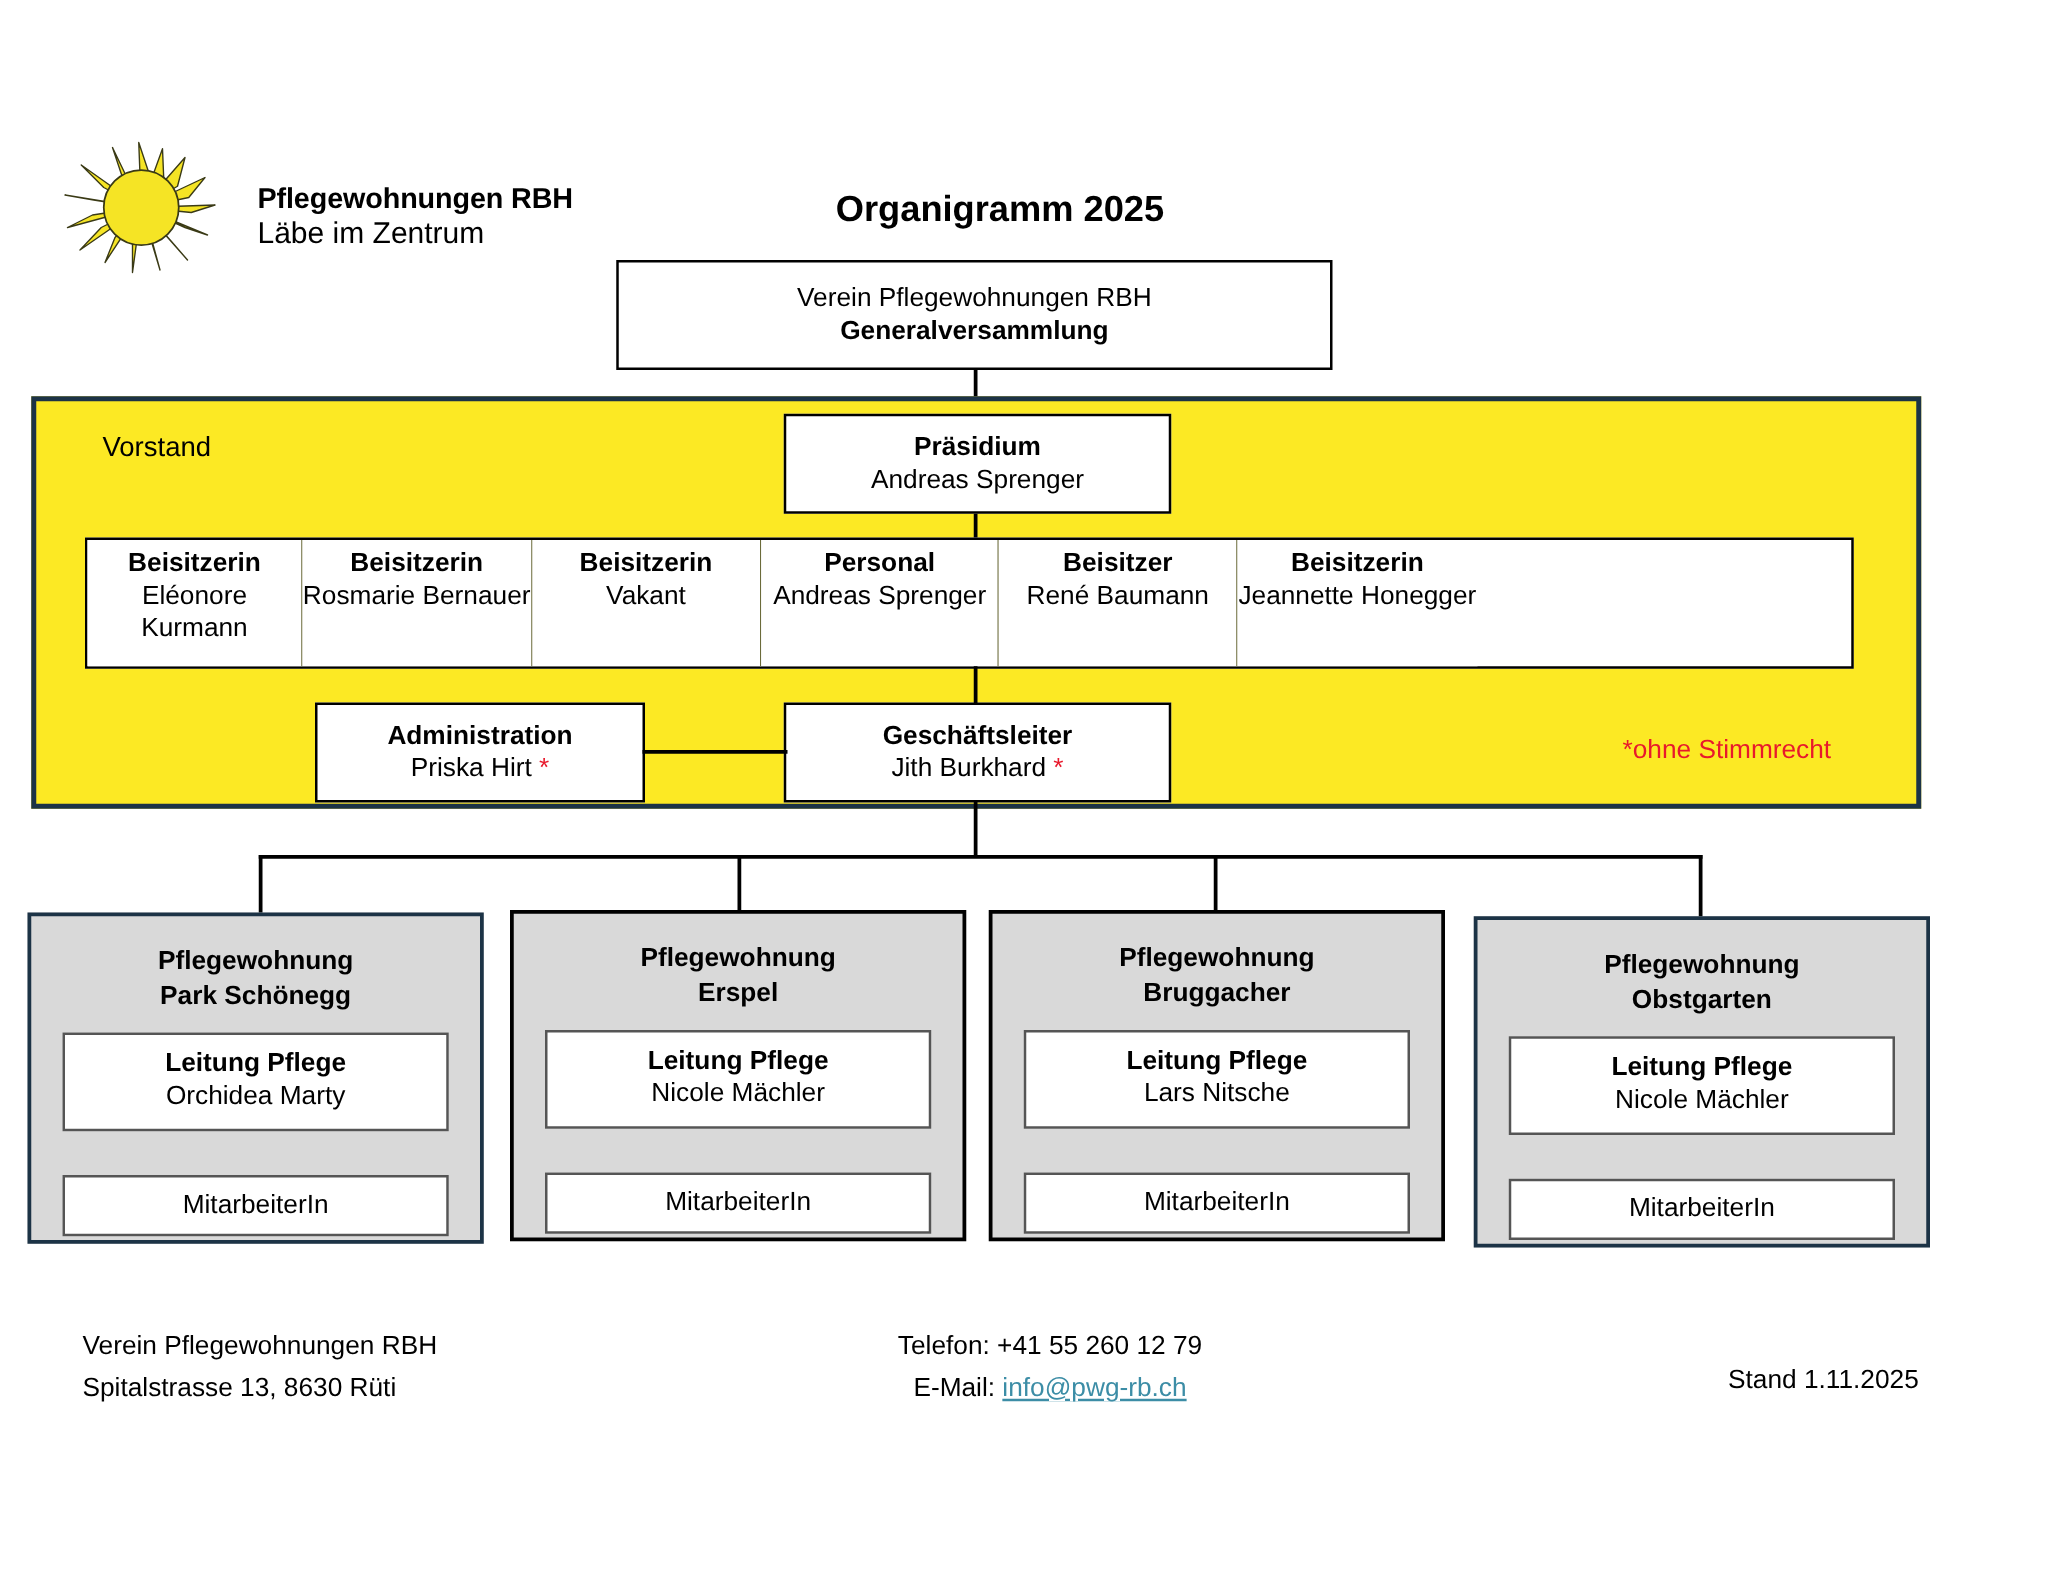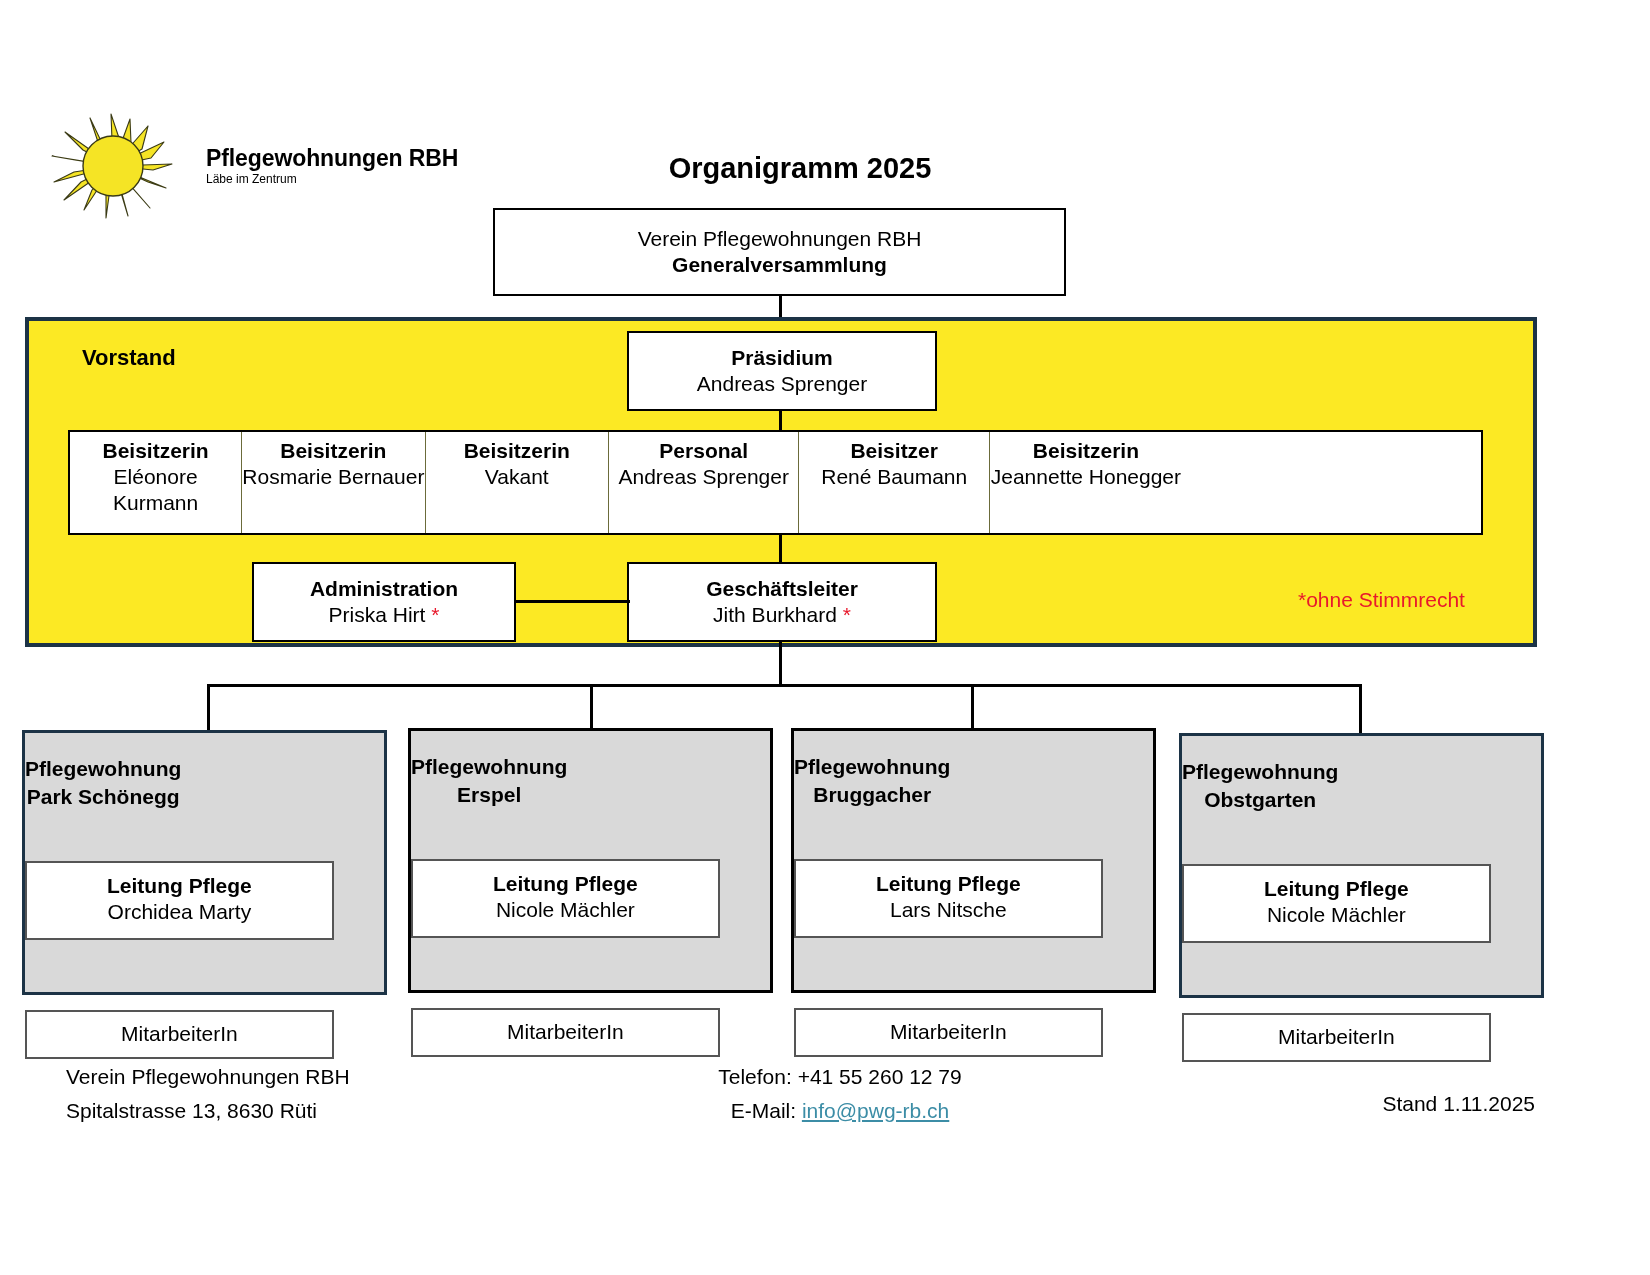--- a/index.html
+++ b/index.html
@@ -39,21 +39,21 @@
     left: 158px;
     top: 32px;
     line-height: 1.22;
   }
   #brand-title {
     font-size: 23px;
     font-weight: bold;
     letter-spacing: -0.1px;
   }
   #brand-sub {
-    font-size: 12px;
+    font-size: 24px;
     font-weight: normal;
   }
 
   
   #page-title {
     position: absolute;
     left: 520px;
     top: 152px;
     width: 560px;
     text-align: center;
@@ -86,21 +86,21 @@
   #vorstand-panel {
     position: absolute;
     left: 25px; top: 317px; width: 1512px; height: 330px;
     background: #FCE924;
     border: 4px solid #1C3346;
     box-sizing: border-box;
   }
   #vorstand-label {
     position: absolute;
     left: 82px; top: 345px;
-    font-size: 22px; font-weight: bold;
+    font-size: 22px; font-weight: normal;
   }
   #ohne-stimmrecht {
     position: absolute;
     left: 1298px; top: 588px;
     font-size: 21px;
     color: #E8192C;
     white-space: nowrap;
   }
 
   
@@ -139,22 +139,21 @@
   .conn { position: absolute; background: #000000; }
 
   
   .unit-card {
     position: absolute;
     background: #D9D9D9;
     border: 3px solid #1C3346;
     box-sizing: border-box;
     display: flex;
     flex-direction: column;
-    align-items: flex-start;
-    gap: 35px;
+    align-items: center;
   }
   .unit-head {
     font-weight: bold;
     font-size: 21px;
     text-align: center;
     line-height: 1.35;
     margin-top: 22px;
     margin-bottom: 14px;
   }
   .unit-sub {

